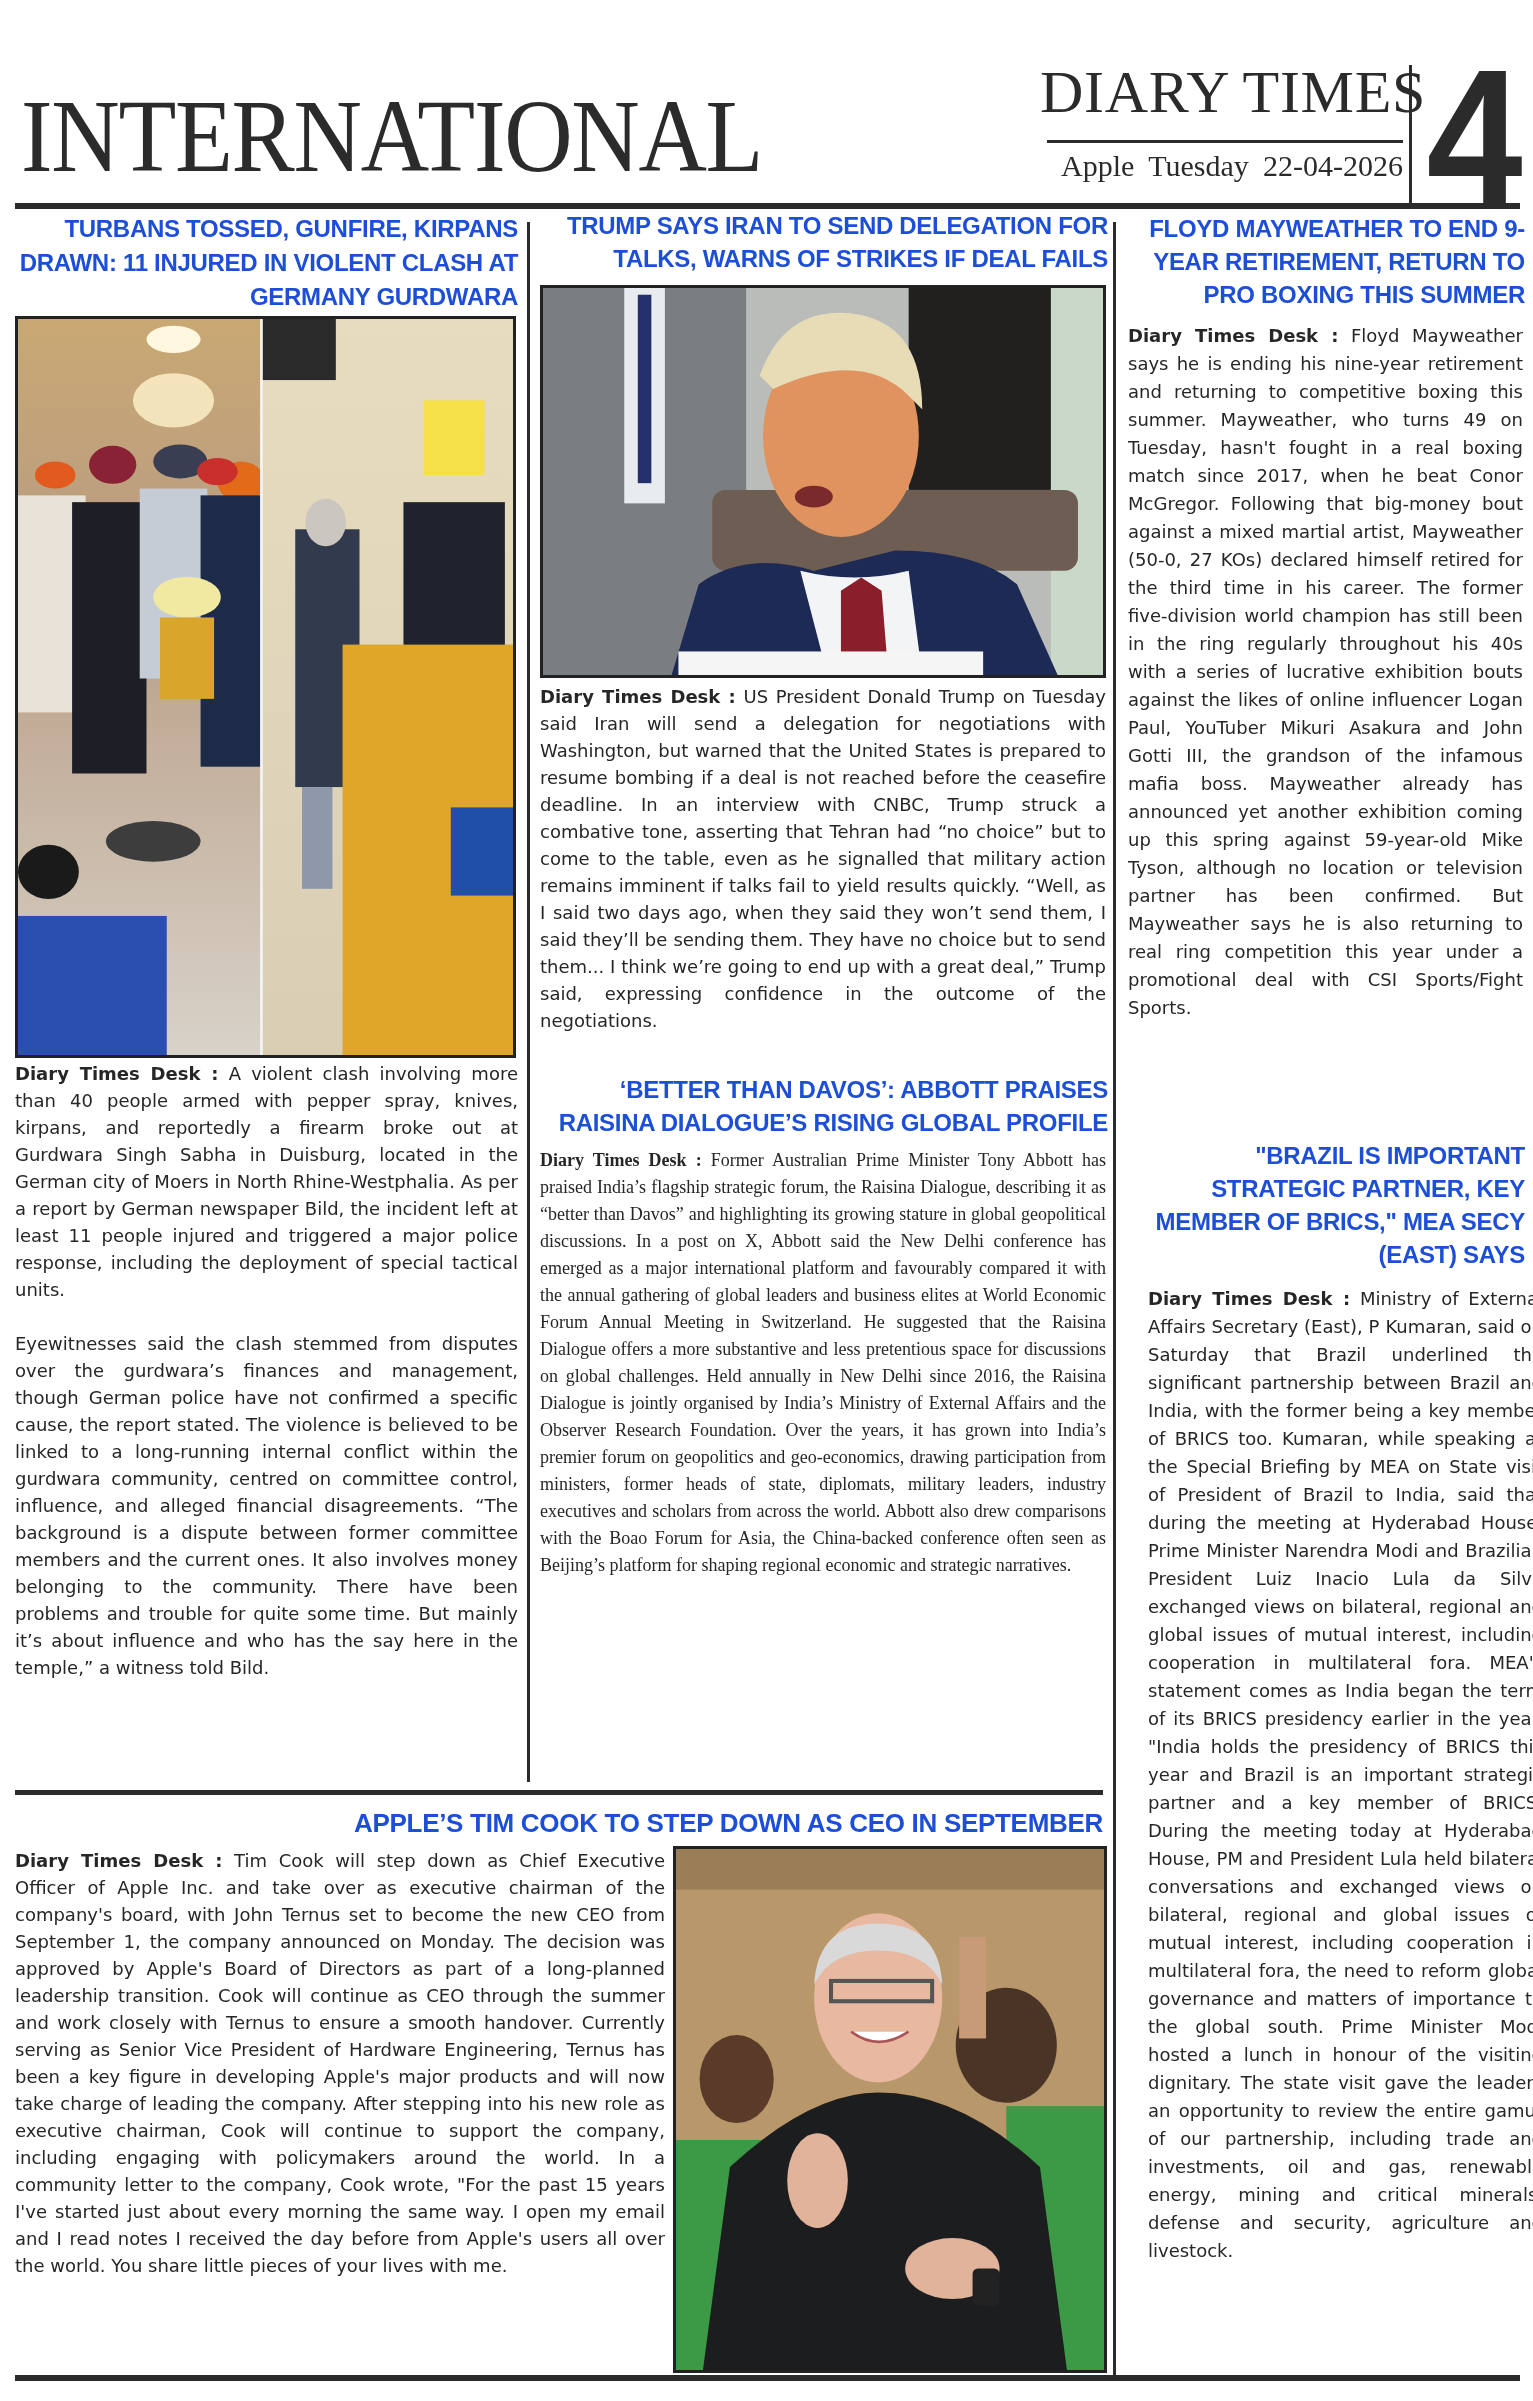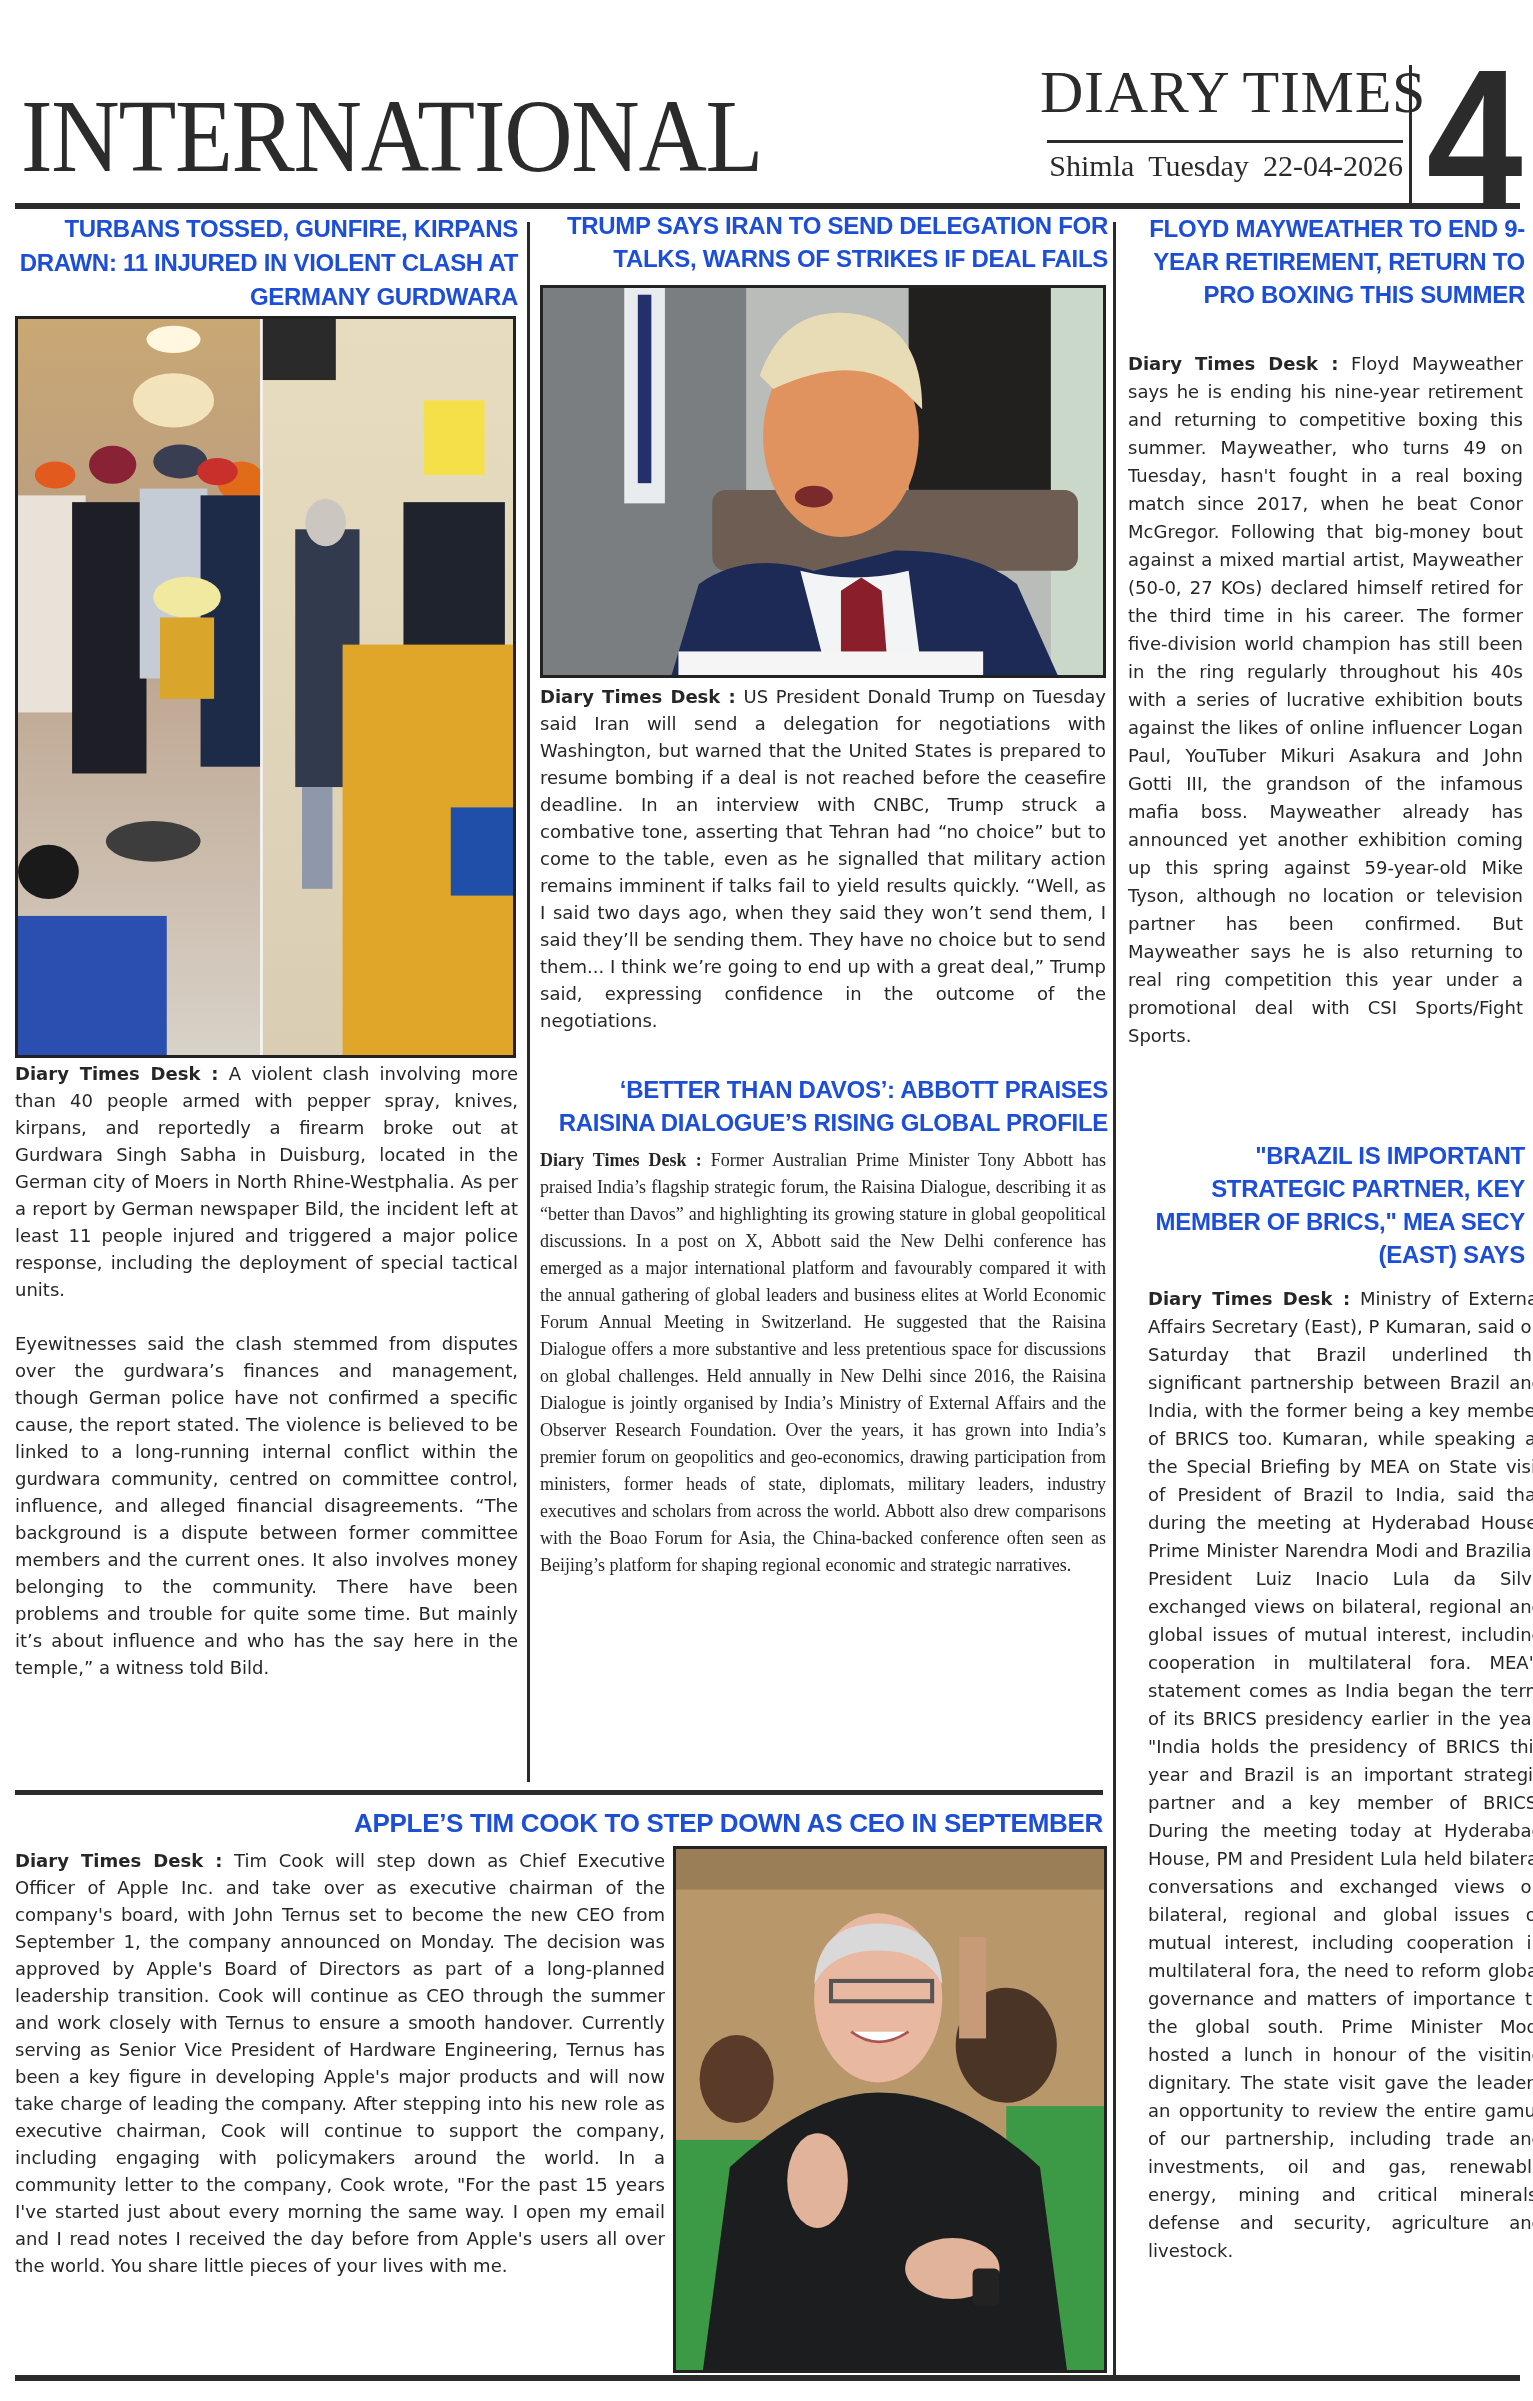--- a/index.html
+++ b/index.html
@@ -25,21 +25,21 @@
   .photo { border:3.4px solid #222; box-sizing:border-box; overflow:hidden; }
   .rule-h { background:#2b2b2b; }
 </style>
 </head>
 <body>
 
 <div class="abs section-title">INTERNATIONAL</div>
 <div class="abs paper-name">DIARY TIMES</div>
 <div class="abs masthead-rule"></div>
 <div class="abs dateline">
-  <span>Shimla</span>
+  <span>Apple</span>
   <span>Tuesday</span>
   <span>22-04-2026</span>
 </div>
 <div class="abs masthead-vrule"></div>
 <div class="abs page-number">4</div>
 <div class="abs top-rule"></div>
 
 <div class="abs col-rule" style="left:527px; top:222px; height:1560px;"></div>
 <div class="abs col-rule" style="left:1113px; top:222px; height:2155px;"></div>
 
@@ -113,21 +113,21 @@
 <div class="abs body-text" style="left:540px; top:683px; width:566px;">
   <span class="byline">Diary Times Desk :</span> <span>US President Donald Trump on Tuesday said Iran will send a delegation for negotiations with Washington, but warned that the United States is prepared to resume bombing if a deal is not reached before the ceasefire deadline. In an interview with CNBC, Trump struck a combative tone, asserting that Tehran had “no choice” but to come to the table, even as he signalled that military action remains imminent if talks fail to yield results quickly. “Well, as I said two days ago, when they said they won’t send them, I said they’ll be sending them. They have no choice but to send them... I think we’re going to end up with a great deal,” Trump said, expressing confidence in the outcome of the negotiations.</span>
 </div>
 
 <div class="abs headline hl-wide" style="left:537px; top:1073px; width:571px;">‘BETTER THAN DAVOS’: ABBOTT PRAISES RAISINA DIALOGUE’S RISING GLOBAL PROFILE</div>
 <div class="abs body-text" style="left:540px; top:1147px; width:566px;font-family:Liberation Serif, serif;">
   <span class="byline">Diary Times Desk :</span> <span>Former Australian Prime Minister Tony Abbott has praised India’s flagship strategic forum, the Raisina Dialogue, describing it as “better than Davos” and highlighting its growing stature in global geopolitical discussions. In a post on X, Abbott said the New Delhi conference has emerged as a major international platform and favourably compared it with the annual gathering of global leaders and business elites at World Economic Forum Annual Meeting in Switzerland. He suggested that the Raisina Dialogue offers a more substantive and less pretentious space for discussions on global challenges. Held annually in New Delhi since 2016, the Raisina Dialogue is jointly organised by India’s Ministry of External Affairs and the Observer Research Foundation. Over the years, it has grown into India’s premier forum on geopolitics and geo-economics, drawing participation from ministers, former heads of state, diplomats, military leaders, industry executives and scholars from across the world. Abbott also drew comparisons with the Boao Forum for Asia, the China-backed conference often seen as Beijing’s platform for shaping regional economic and strategic narratives.</span>
 </div>
 
 <div class="abs headline hl-wide" style="left:1125px; top:212px; width:400px;">FLOYD MAYWEATHER TO END 9-YEAR RETIREMENT, RETURN TO PRO BOXING THIS SUMMER</div>
-<div class="abs body-text narrow" style="left:1128px; top:322px; width:395px;margin-top:28px;">
+<div class="abs body-text narrow" style="left:1128px; top:322px; width:395px;">
   <span class="byline">Diary Times Desk :</span> <span>Floyd Mayweather says he is ending his nine-year retirement and returning to competitive boxing this summer. Mayweather, who turns 49 on Tuesday, hasn't fought in a real boxing match since 2017, when he beat Conor McGregor. Following that big-money bout against a mixed martial artist, Mayweather (50-0, 27 KOs) declared himself retired for the third time in his career. The former five-division world champion has still been in the ring regularly throughout his 40s with a series of lucrative exhibition bouts against the likes of online influencer Logan Paul, YouTuber Mikuri Asakura and John Gotti III, the grandson of the infamous mafia boss. Mayweather already has announced yet another exhibition coming up this spring against 59-year-old Mike Tyson, although no location or television partner has been confirmed. But Mayweather says he is also returning to real ring competition this year under a promotional deal with CSI Sports/Fight Sports.</span>
 </div>
 
 <div class="abs headline hl-wide" style="left:1125px; top:1139px; width:400px;">"BRAZIL IS IMPORTANT STRATEGIC PARTNER, KEY MEMBER OF BRICS," MEA SECY (EAST) SAYS</div>
 <div class="abs body-text narrow" style="left:1128px; top:1285px; width:395px;margin-left:20px;">
   <span class="byline">Diary Times Desk :</span> <span>Ministry of External Affairs Secretary (East), P Kumaran, said on Saturday that Brazil underlined the significant partnership between Brazil and India, with the former being a key member of BRICS too. Kumaran, while speaking at the Special Briefing by MEA on State visit of President of Brazil to India, said that during the meeting at Hyderabad House, Prime Minister Narendra Modi and Brazilian President Luiz Inacio Lula da Silva exchanged views on bilateral, regional and global issues of mutual interest, including cooperation in multilateral fora. MEA's statement comes as India began the term of its BRICS presidency earlier in the year. "India holds the presidency of BRICS this year and Brazil is an important strategic partner and a key member of BRICS. During the meeting today at Hyderabad House, PM and President Lula held bilateral conversations and exchanged views on bilateral, regional and global issues of mutual interest, including cooperation in multilateral fora, the need to reform global governance and matters of importance to the global south. Prime Minister Modi hosted a lunch in honour of the visiting dignitary. The state visit gave the leaders an opportunity to review the entire gamut of our partnership, including trade and investments, oil and gas, renewable energy, mining and critical minerals, defense and security, agriculture and livestock.</span>
 </div>
 
 <div class="abs rule-h" style="left:15px; top:1790px; width:1088px; height:4.8px;"></div>
 <div class="abs headline" style="left:15px; top:1806px; width:1088px; font-size:26px; line-height:34px;">APPLE’S TIM COOK TO STEP DOWN AS CEO IN SEPTEMBER</div>

